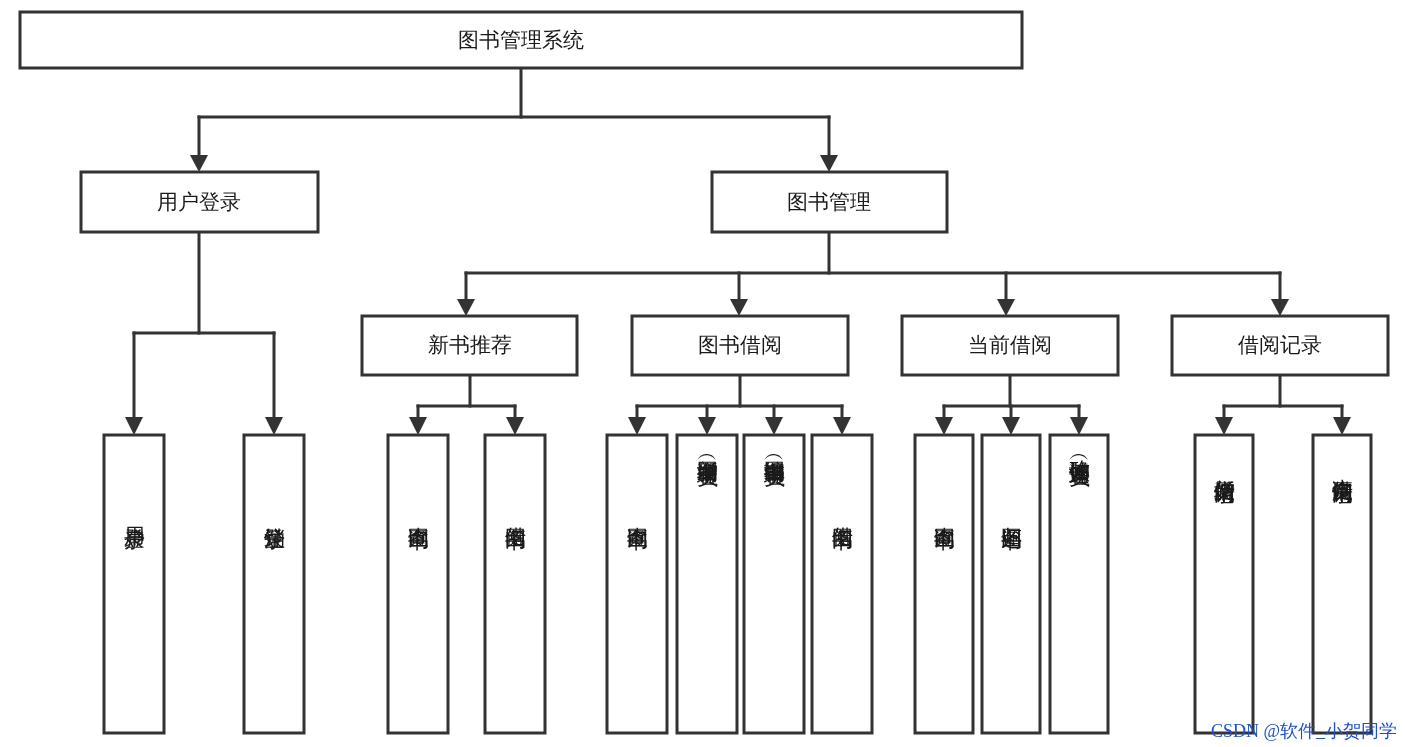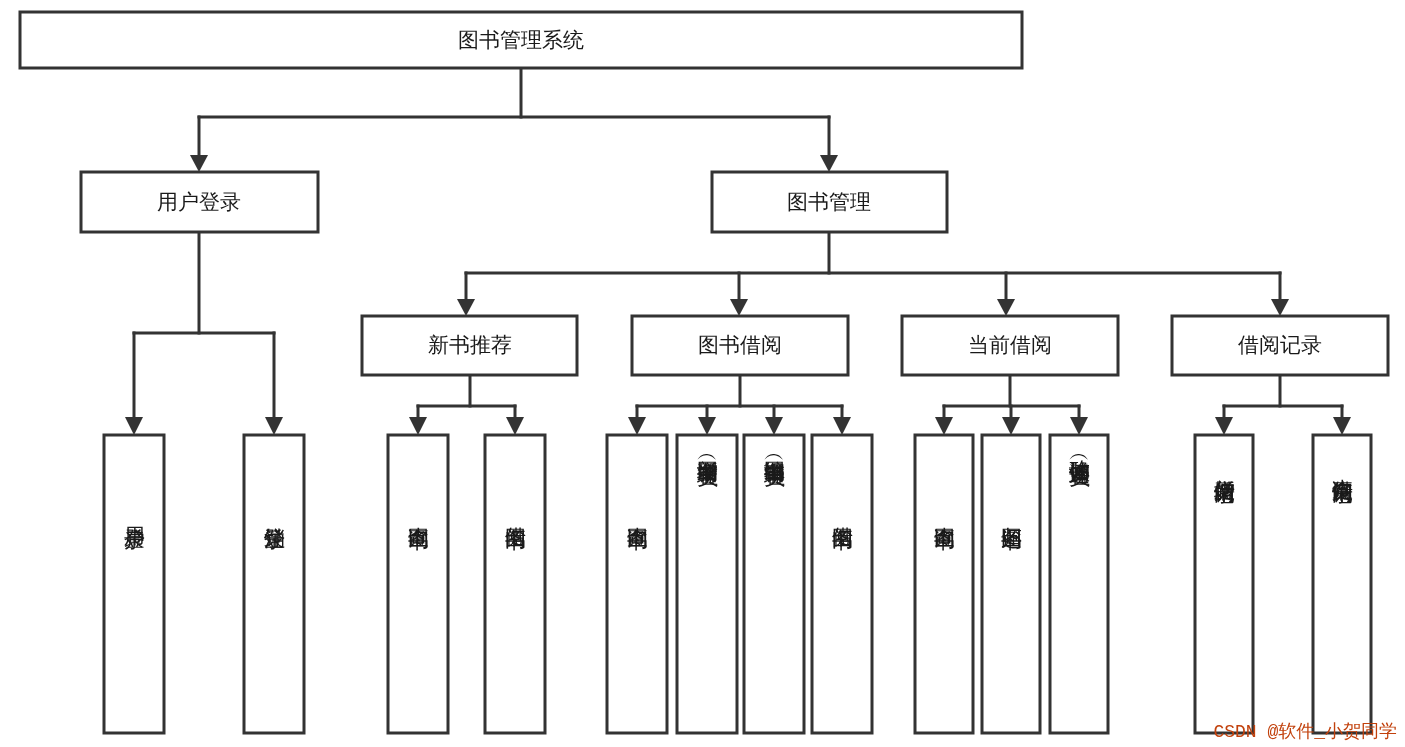--- a/index.html
+++ b/index.html
@@ -57,23 +57,23 @@
     color: #1a1a1a;
     line-height: 1.12;
     letter-spacing: 1px;
     white-space: nowrap;
     pointer-events: none;
   }
   .watermark {
     position: absolute;
     right: 8px;
     bottom: 4px;
-    font-family: Liberation Mono, monospace;
+    font-family: Liberation Serif, serif;
     font-size: 18px;
-    color: #c2410c;
+    color: #1d4ed8;
     white-space: nowrap;
     pointer-events: none;
   }
 </style>
 </head>
 <body>
 
 <div id="diagram-root">
 
   <svg class="diagram-canvas" viewBox="0 0 1405 747">

